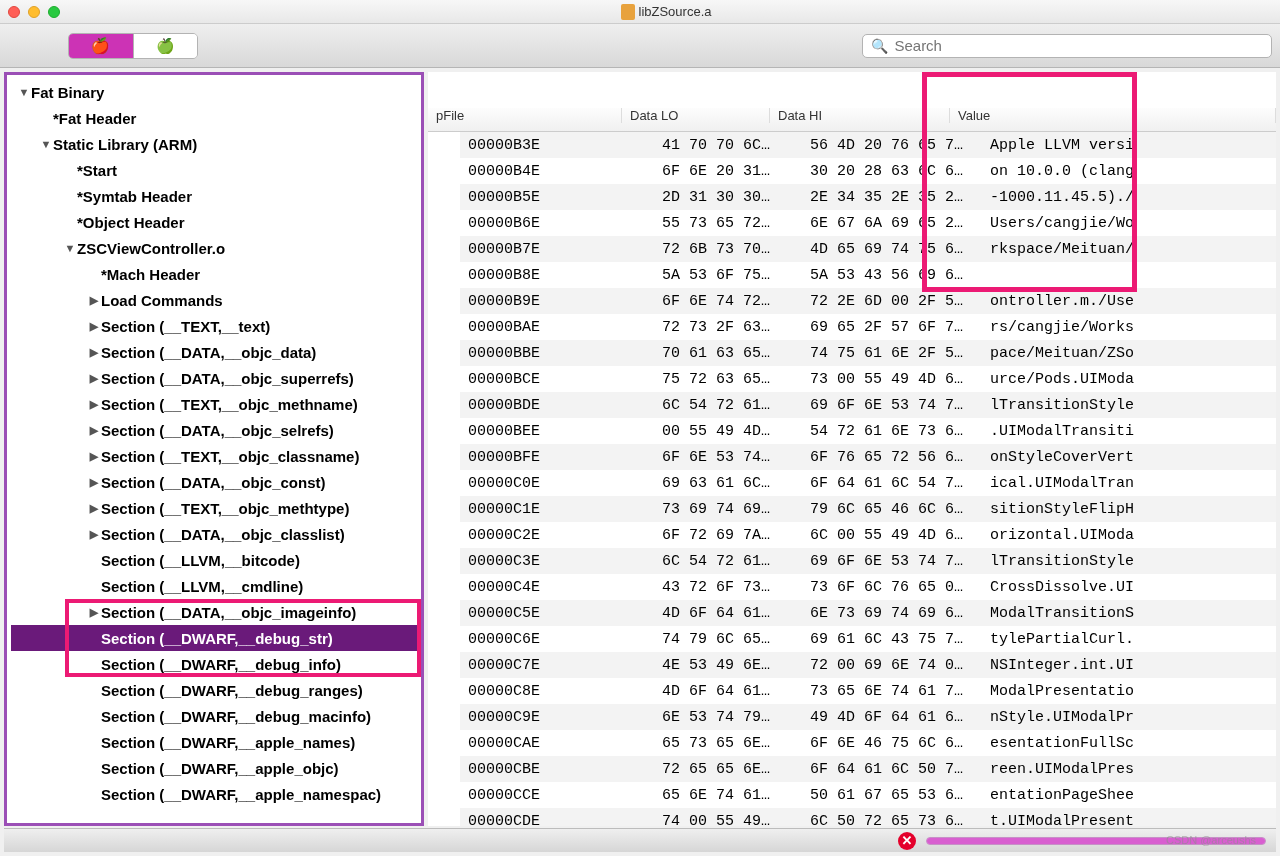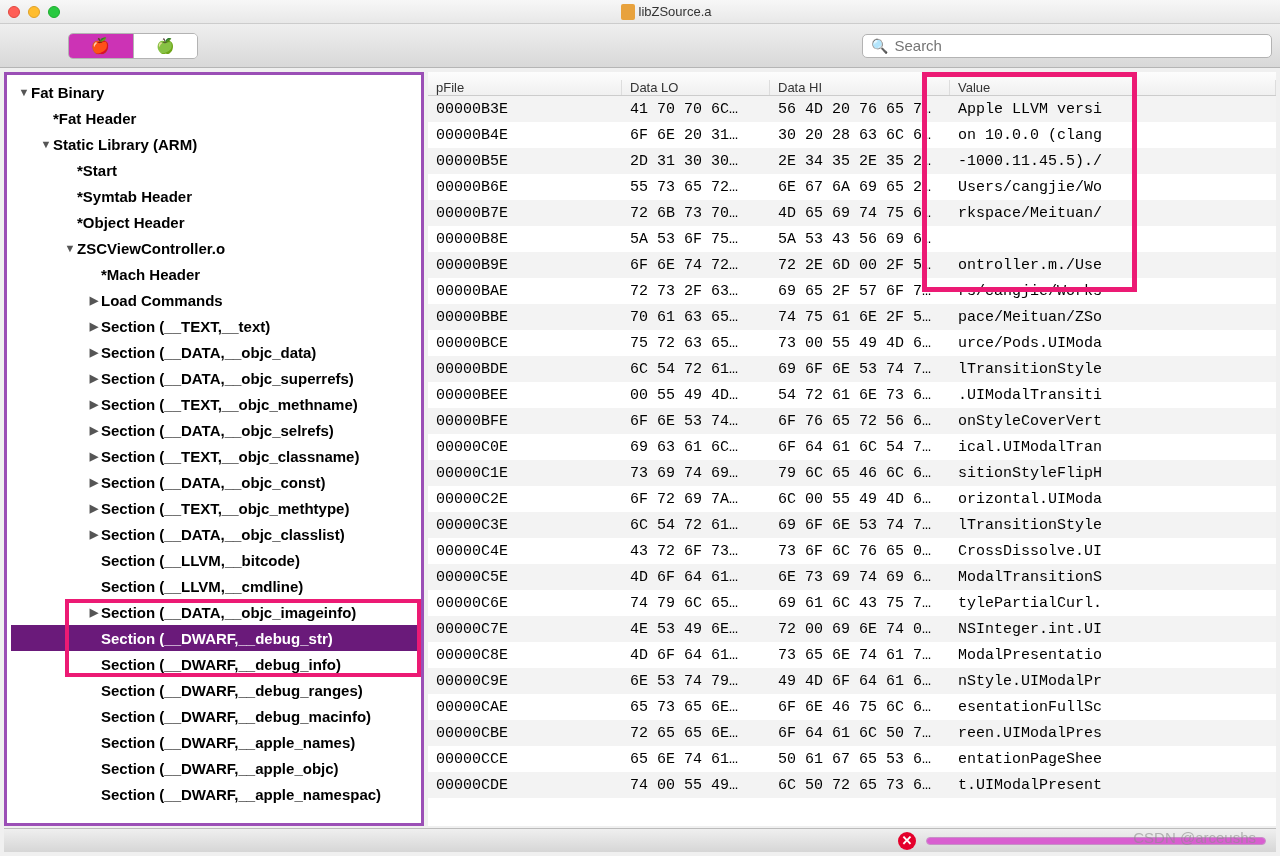--- a/index.html
+++ b/index.html
@@ -30,36 +30,36 @@
 .node { white-space: nowrap; font-weight: 700; color: #000; font-size: 15px; height: 26px; display: flex; align-items: center; cursor: default; }
 .node.sel { background: #6a1a7a; color: #fff; }
 .arrow { display: inline-block; width: 14px; text-align: center; font-size: 11px; color: #555; }
 .node.sel .arrow { color: #fff; }
 .ind0 { padding-left: 6px; }
 .ind1 { padding-left: 28px; }
 .ind2 { padding-left: 52px; }
 .ind3 { padding-left: 76px; }
 .sidebar-annot { position: absolute; border: 4px solid #ec1a74; pointer-events: none; }
 .content { flex: 1; background: #fff; margin: 4px 4px 0 2px; overflow: hidden; position: relative; }
-.thead { display: flex; background: linear-gradient(#fdfdfd,#f0f0f0); border-bottom: 1px solid #ccc; height: 24px; align-items: flex-end; font-size: 13px; color: #333; }
+.thead { display: flex; background: linear-gradient(#fdfdfd,#f0f0f0); border-bottom: 1px solid #ccc; height: 24px; align-items: flex-start; font-size: 13px; color: #333; margin-top: 36px; }
 .th { border-right: 1px solid #ddd; padding: 0 8px; }
 .c1 { width: 194px; }
 .c2 { width: 148px; }
 .c3 { width: 180px; }
 .c4 { flex: 1; }
-.tbody { font-family: "Menlo","Courier New",monospace; font-size: 15px; }
+.tbody { font-family: "Menlo","Courier New",monospace; font-size: 15px; margin-left: 32px; }
 .tr { display: flex; height: 26px; align-items: center; }
 .tr:nth-child(odd) { background: #f3f3f3; }
 .td { padding: 0 8px; overflow: hidden; white-space: nowrap; }
 .content-annot { position: absolute; border: 5px solid #ec1a74; pointer-events: none; }
 .statusbar { position: absolute; bottom: 4px; left: 4px; right: 4px; height: 24px; background: linear-gradient(#efefef,#d6d6d6); border-top: 1px solid #bcbcbc; display: flex; align-items: center; justify-content: flex-end; padding: 0 10px; gap: 10px; }
 .err-icon { width: 18px; height: 18px; border-radius: 50%; background: #e4002b; color: #fff; display: flex; align-items: center; justify-content: center; font-size: 13px; font-weight: bold; }
 .progress { flex: 0 0 340px; height: 8px; background: #e0bde0; border: 1px solid #c78fc7; border-radius: 4px; position: relative; }
 .progress .fill { position: absolute; left: 0; top: 0; bottom: 0; width: 100%; background: #d85fd0; border-radius: 3px; }
-.watermark { position: absolute; right: 24px; bottom: 10px; font-size: 15px; color: rgba(140,140,140,.6); z-index: 50; }
+.watermark { position: absolute; right: 24px; bottom: 10px; font-size: 11px; color: rgba(140,140,140,.6); z-index: 50; }
 </style>
 </head>
 <body>
 
 <div class="titlebar">
   <div class="traffic">
     <div class="tl red"></div>
     <div class="tl yellow"></div>
     <div class="tl green"></div>
   </div>

